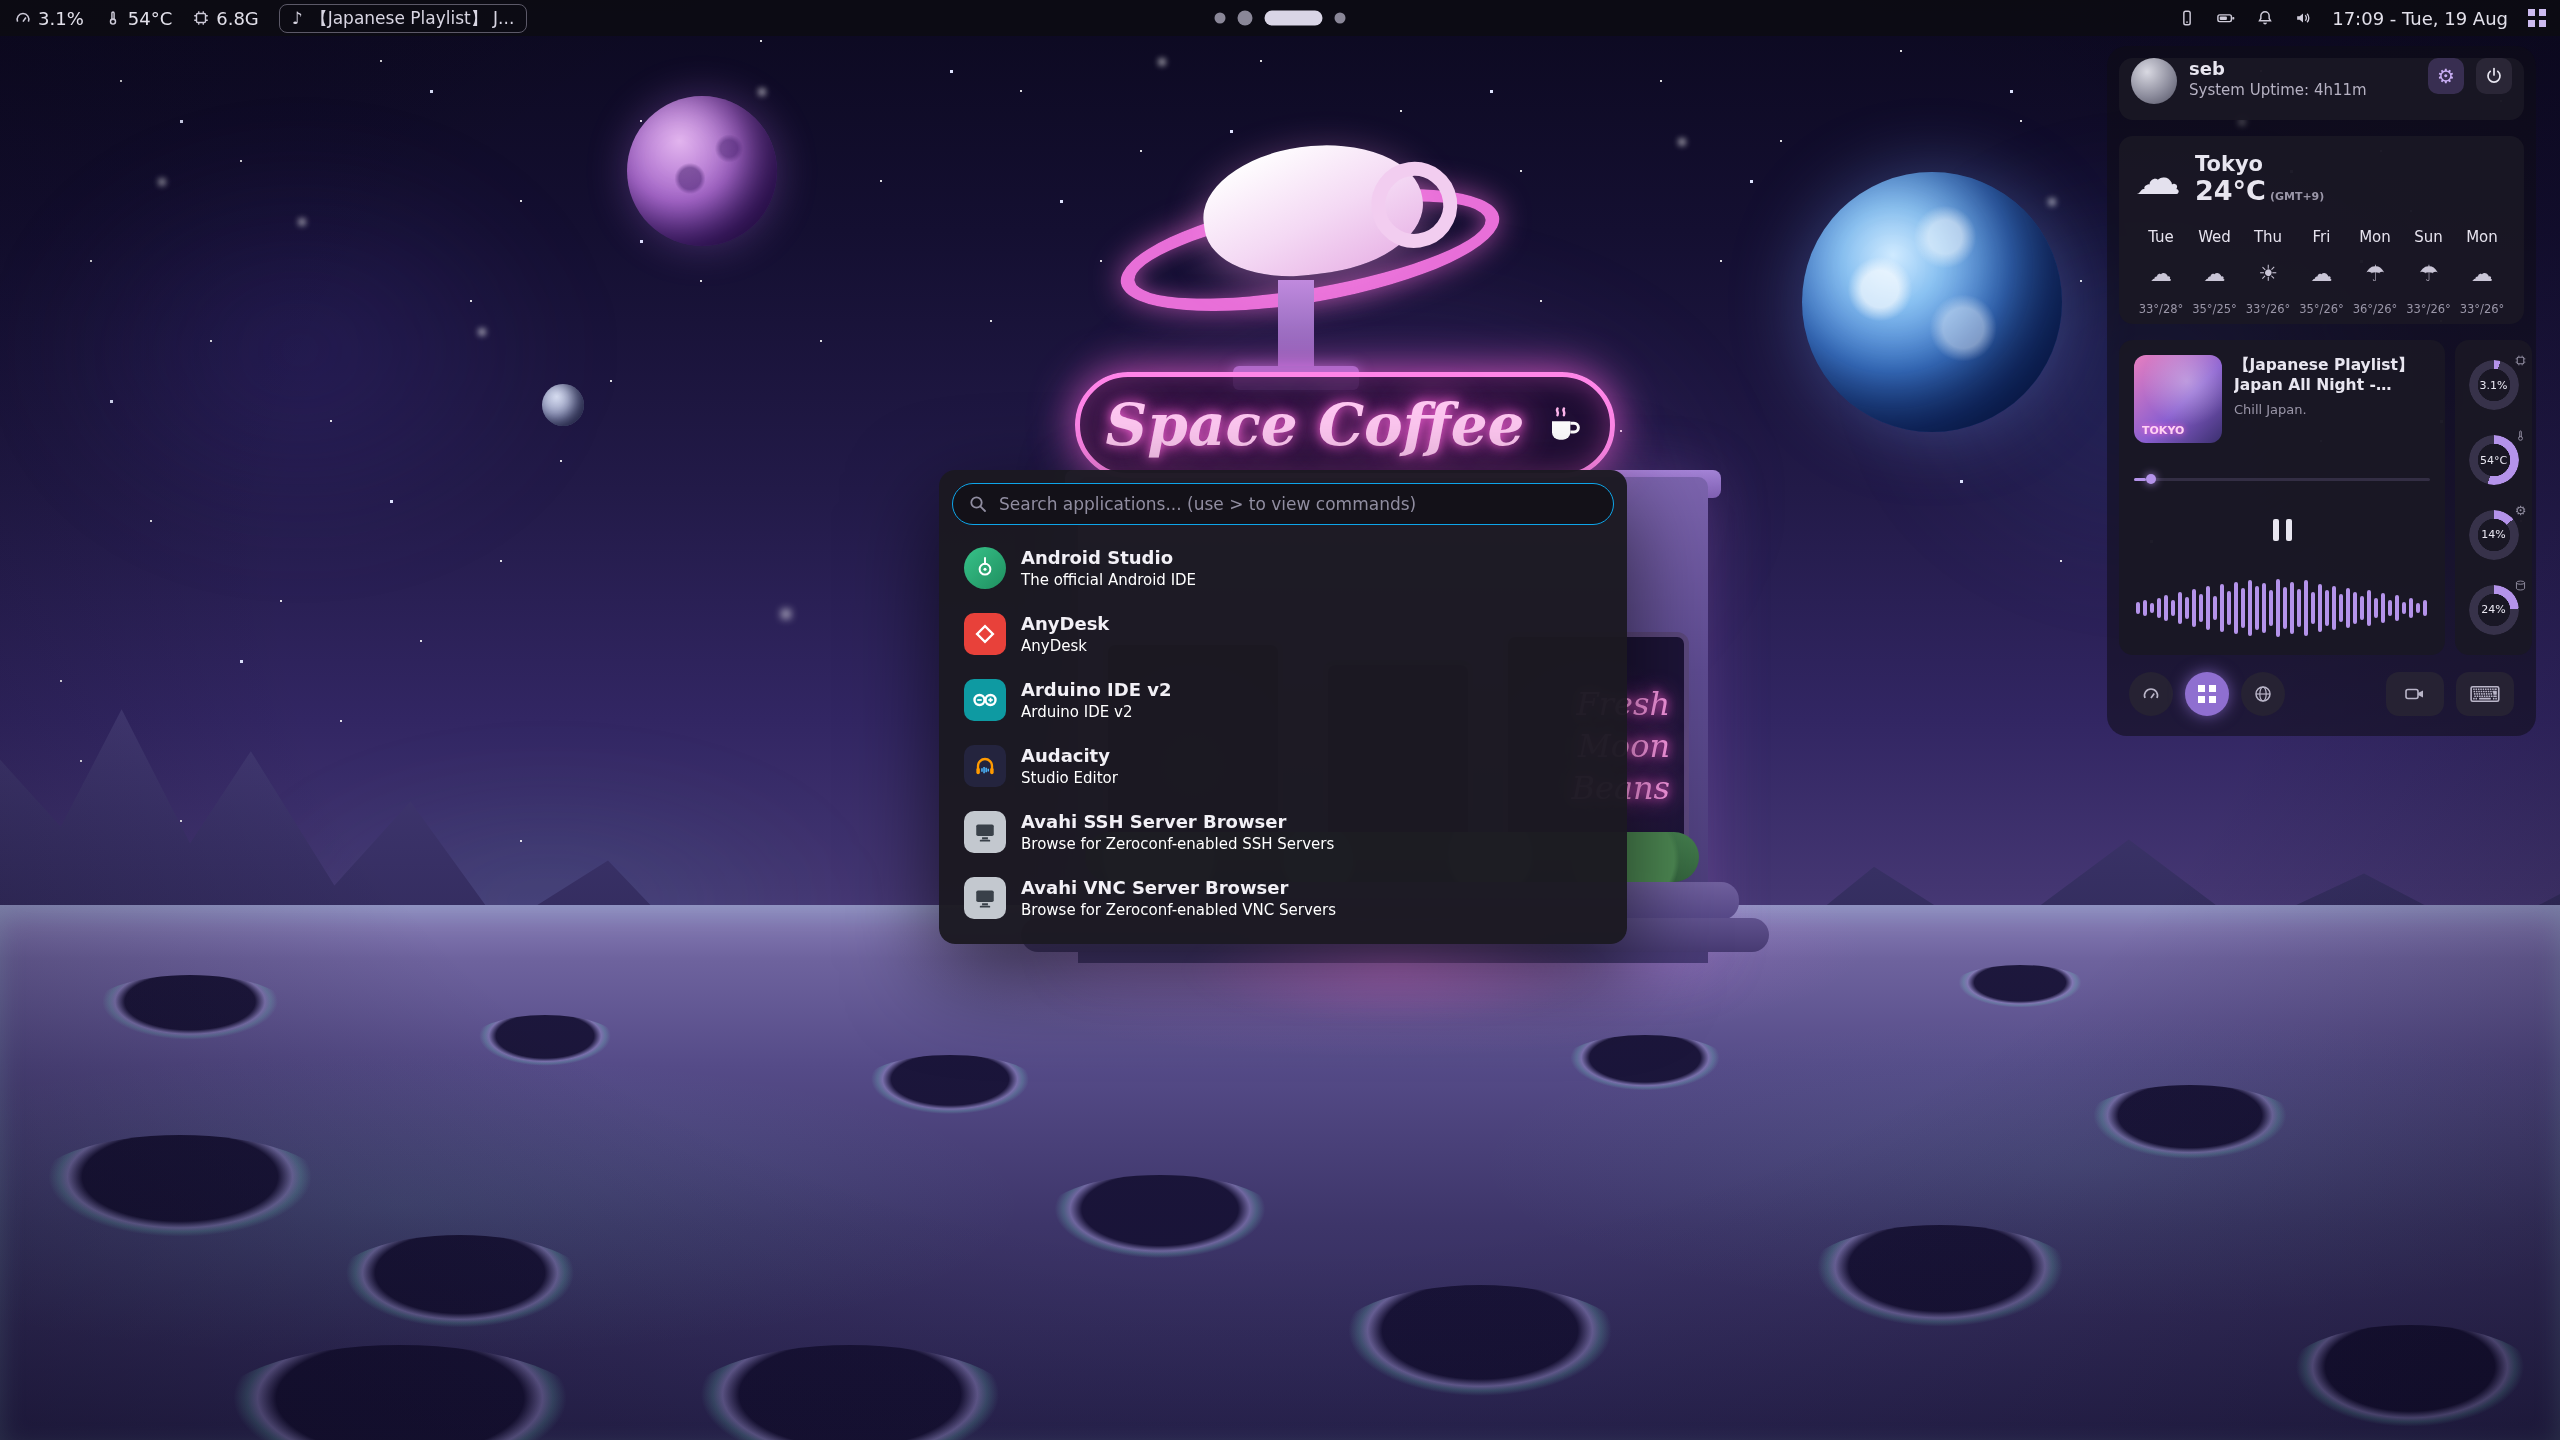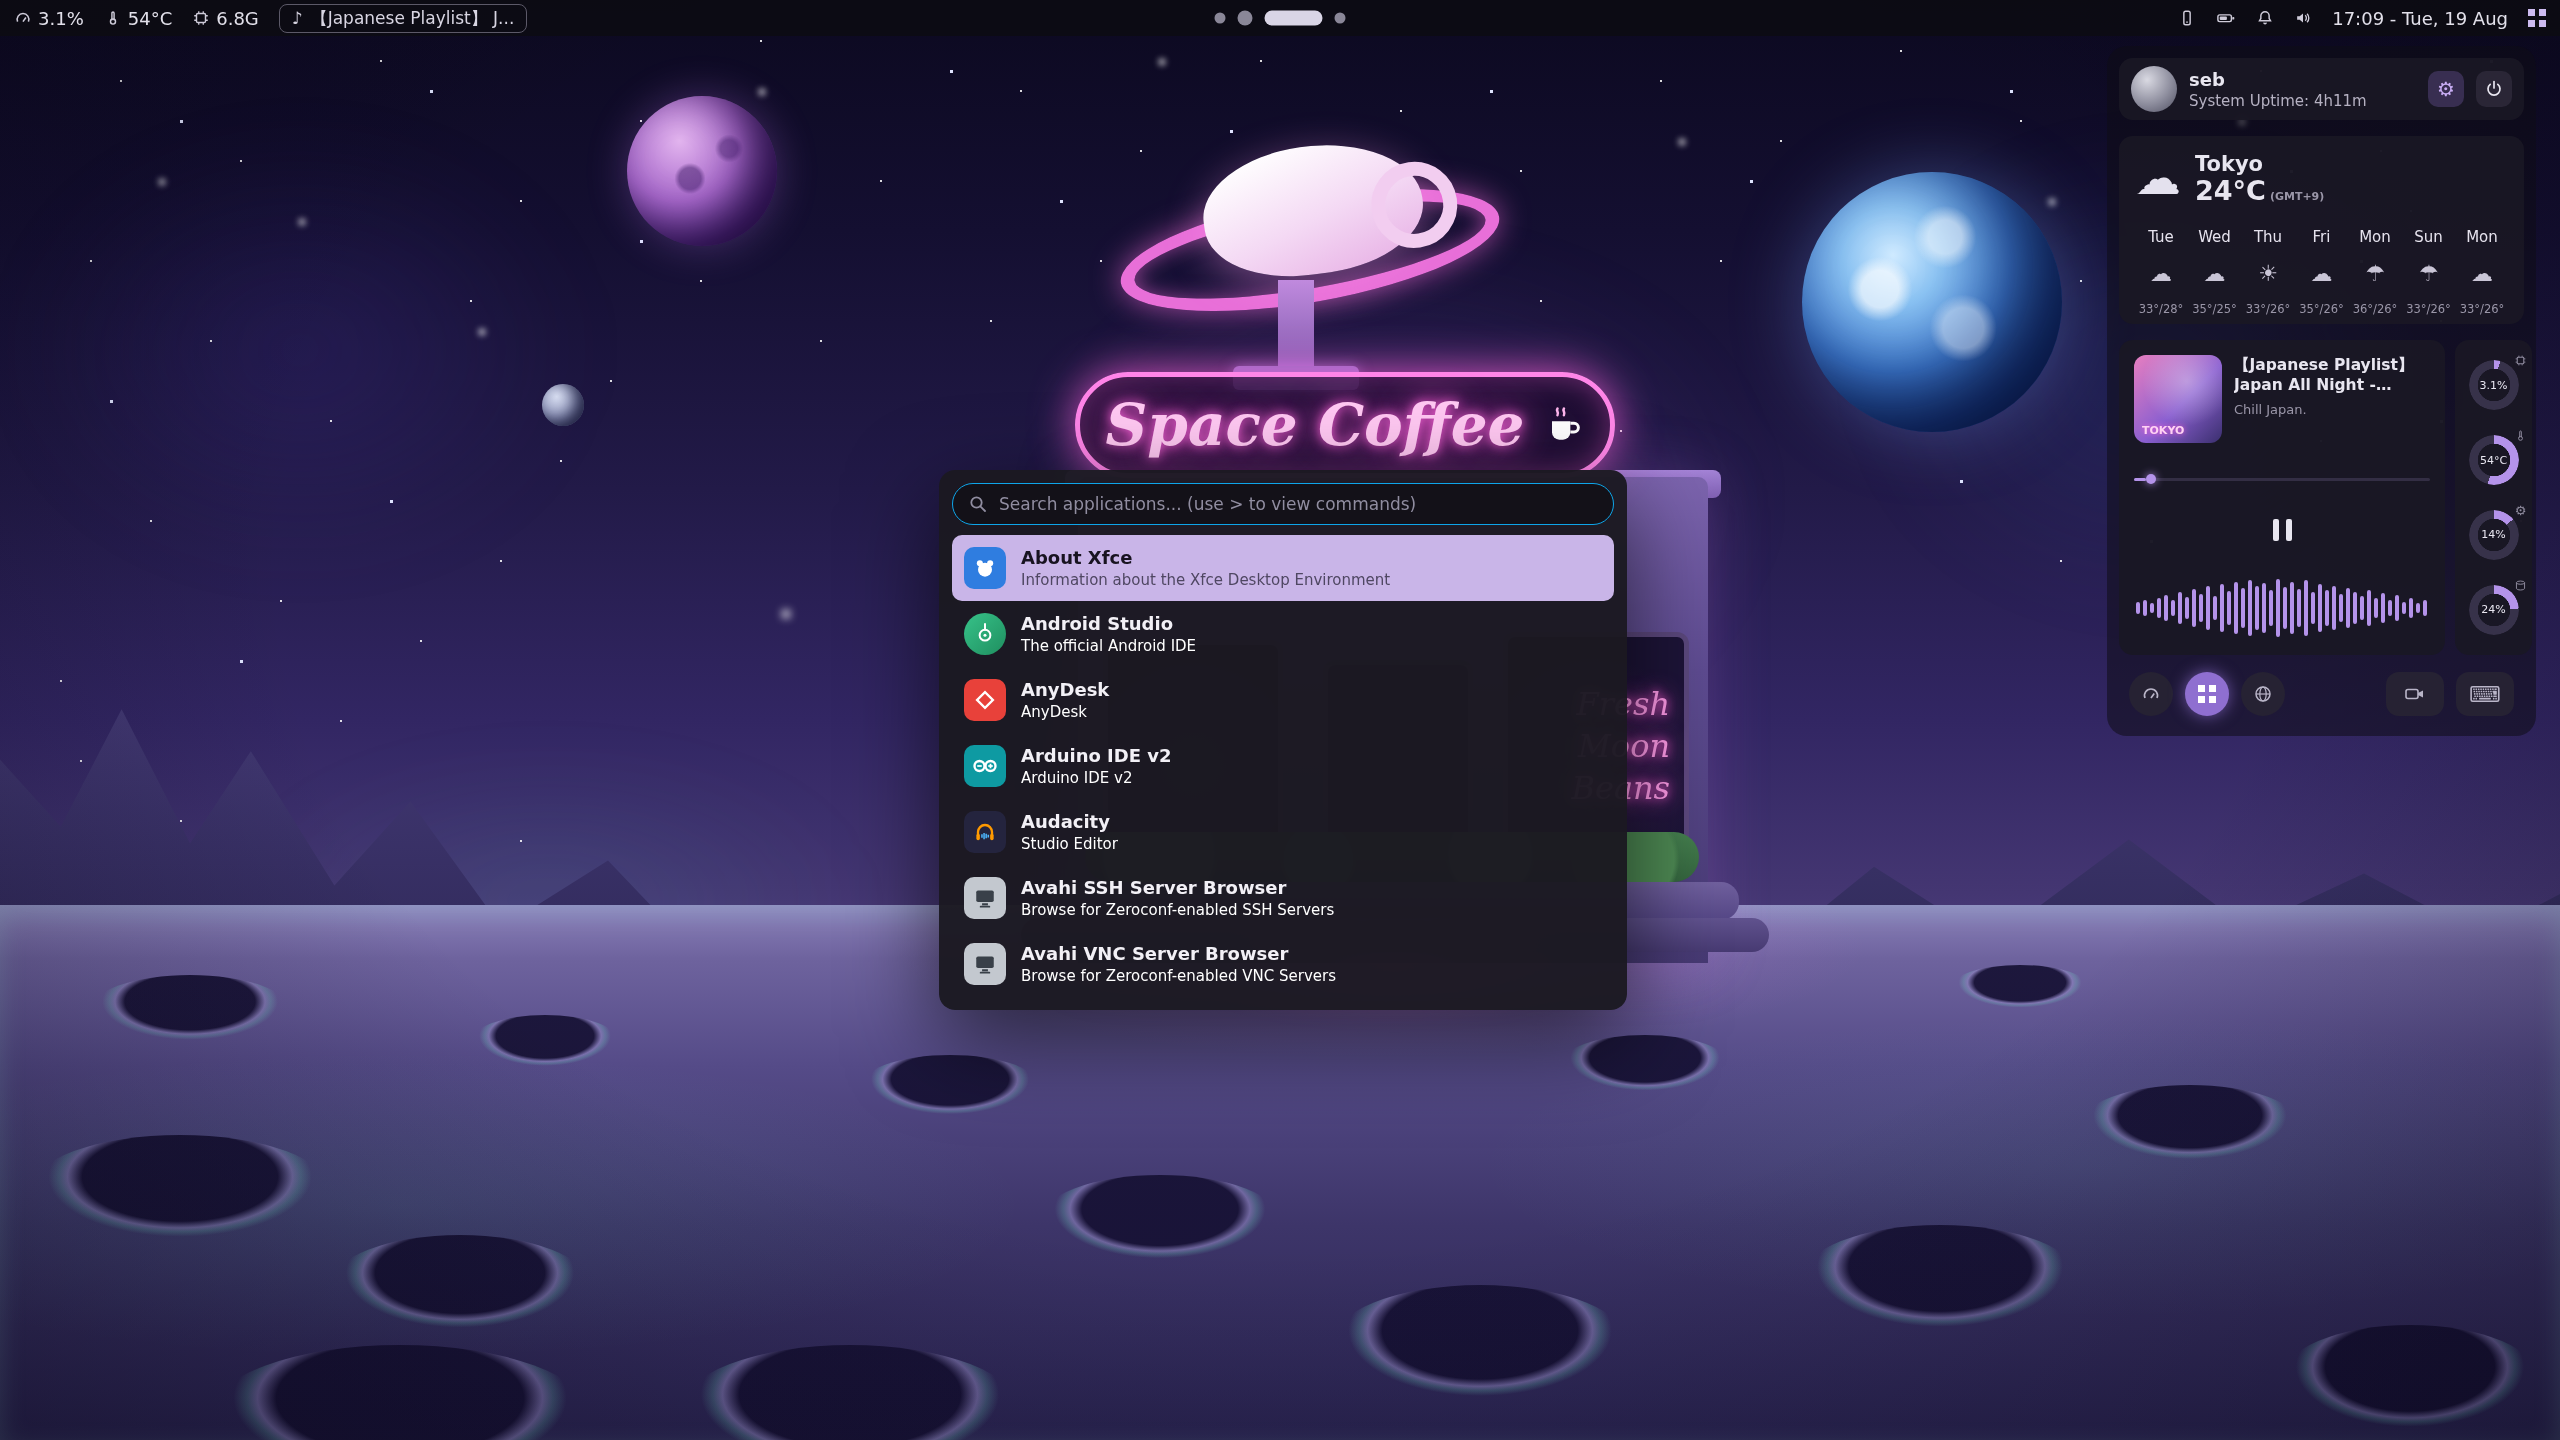--- a/index.html
+++ b/index.html
@@ -128,21 +128,21 @@
   .approw.sel .adesc{color:#4f4762}
   .appic{flex:0 0 42px;width:42px;height:42px;border-radius:10px;display:flex;align-items:center;justify-content:center}
   .ic-xfce{background:#2f7de0}.ic-android{background:linear-gradient(135deg,#37c289,#1f8f5f);border-radius:50%}
   .ic-anydesk{background:#e8413a}.ic-arduino{background:#0e9aa2}
   .ic-audacity{background:#24243e}.ic-avahi{background:#c3c8cf}
 
   
   .panel{position:absolute;left:2107px;top:46px;width:429px;height:690px;z-index:25;border-radius:20px;
     background:rgba(14,12,21,.55);padding:12px}
   .card{background:rgba(26,23,36,.94);border-radius:14px}
-  .usercard{height:62px;display:flex;align-items:center;padding:0 12px;gap:12px;margin-bottom:16px}
+  .usercard{height:62px;display:flex;align-items:flex-start;padding:0 12px;gap:12px;margin-bottom:16px}
   .avatar{width:46px;height:46px;border-radius:50%;flex:0 0 46px;
     background:radial-gradient(circle at 35% 30%,#d9d9e2,#8e8e9e 55%,#4e4e60 100%)}
   .ucol{display:flex;flex-direction:column;gap:2px;flex:1;min-width:0}
   .uname{font-size:18px;font-weight:bold}
   .uup{font-size:15px;color:#b5b1c2}
   .sqbtn{width:36px;height:36px;border-radius:10px;display:flex;align-items:center;justify-content:center;cursor:pointer}
   .gearbtn{background:rgba(140,110,200,.28);color:#c9aef5;font-size:20px}
   .pwrbtn{background:#2a2636}
   .weathercard{height:188px;padding:16px;margin-bottom:16px}
   .whead{display:flex;align-items:flex-start;gap:14px}
@@ -331,33 +331,20 @@
   <div class="launcher">
     <div class="searchbar">
       <svg width="20" height="20" viewBox="0 0 20 20">
           <circle cx="8.5" cy="8.5" r="5.2" fill="none" stroke="#908da0" stroke-width="1.8"></circle>
           <line x1="12.6" y1="12.6" x2="17" y2="17" stroke="#908da0" stroke-width="1.8" stroke-linecap="round"></line>
         </svg>
       <input type="text" placeholder="Search applications... (use &gt; to view commands)" style="">
     </div>
     <div class="applist">
 
-      <div class="approw sel">
-        <span class="appic ic-xfce">
-          <svg width="28" height="28" viewBox="0 0 24 24">
-              <circle cx="7.6" cy="8" r="2.6" fill="#fff"></circle>
-              <circle cx="16.4" cy="8" r="2.6" fill="#fff"></circle>
-              <circle cx="12" cy="13.4" r="6" fill="#fff"></circle>
-            </svg>
-        </span>
-        <span class="tcol">
-          <span class="aname">About Xfce</span>
-          <span class="adesc">Information about the Xfce Desktop Environment</span>
-        </span>
-      </div>
 
       <div class="approw">
         <span class="appic ic-android">
           <svg width="28" height="28" viewBox="0 0 24 24">
               <circle cx="12" cy="13" r="4.6" fill="none" stroke="#fff" stroke-width="1.7"></circle>
               <line x1="12" y1="3.5" x2="12" y2="8.4" stroke="#fff" stroke-width="1.7" stroke-linecap="round"></line>
               <circle cx="12" cy="13" r="1.3" fill="#fff"></circle>
             </svg>
         </span>
         <span class="tcol">

